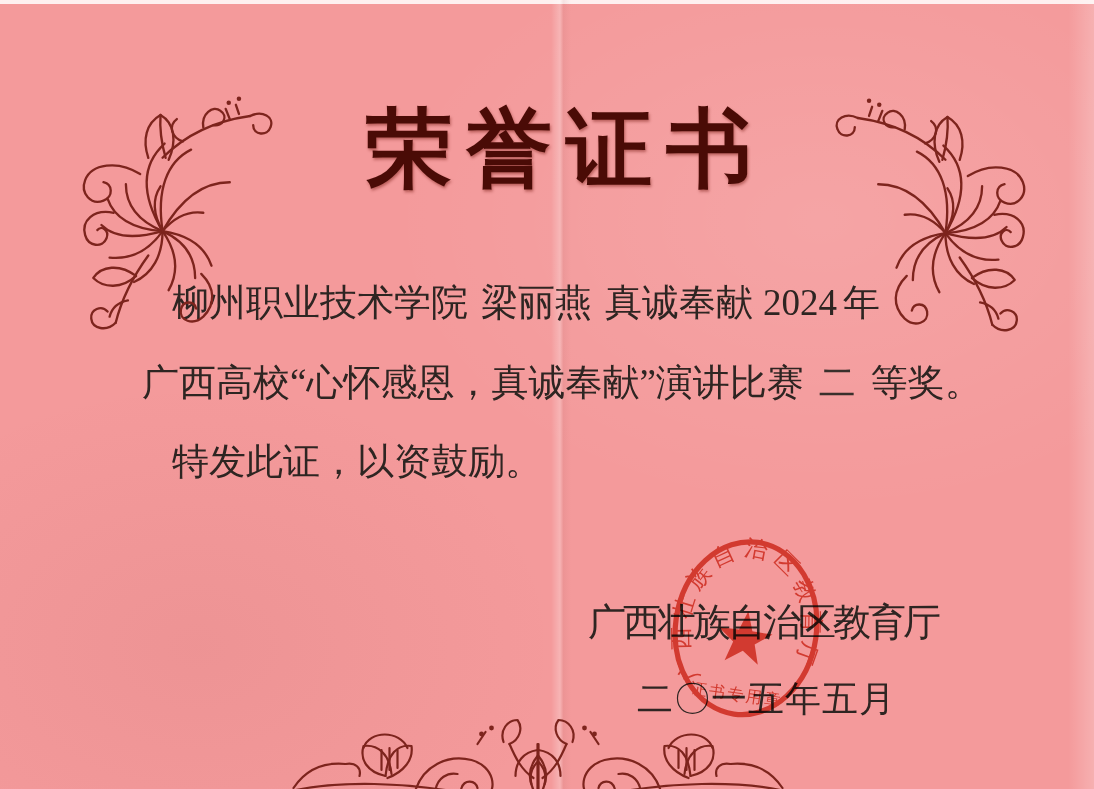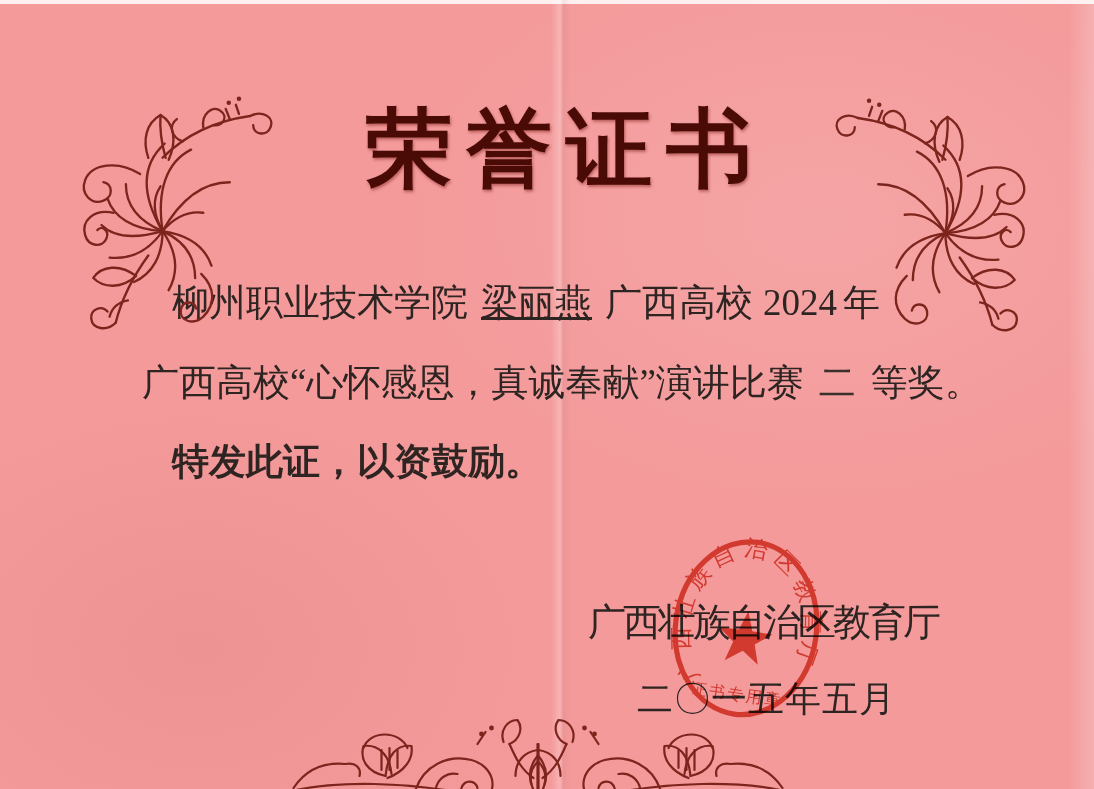--- a/index.html
+++ b/index.html
@@ -20,22 +20,22 @@
                rgba(170,95,95,0.10) 62%, rgba(255,255,255,0) 100%);}
   .title{
     position:absolute;top:92px;left:0;width:100%;margin:12px;
     text-align:center;font-size:86px;font-weight:700;line-height:1.05;
     letter-spacing:14px;padding-left:14px;box-sizing:border-box;
     color:#4a0b06;text-shadow:1px 2px 3px rgba(110,18,8,0.45);
   }
   .bodyline{position:absolute;margin:0;font-size:37px;line-height:1.15;color:#2e2522;white-space:nowrap;}
   .line1{left:172px;top:282px;}
   .line2{left:98px;top:362px;margin-left:44px;}
-  .line3{left:172px;top:441px;font-weight:bold;}
-  .recipient{margin:8px 13px;text-decoration:underline;}
+  .line3{left:172px;top:441px;}
+  .recipient{margin:8px 13px;}
   .year{margin:0 6px 0 10px;}
   .rank{margin:0 15px;color:#3a302c;}
   .issuer{position:absolute;left:588px;top:597px;margin:0;font-size:38px;letter-spacing:-3px;
           color:#2e2522;white-space:nowrap;z-index:3;}
   .date{position:absolute;left:637px;top:675px;margin:0;font-size:36px;letter-spacing:1px;
         color:#2e2522;white-space:nowrap;z-index:3;}
   .ornament{position:absolute;z-index:1;}
   .corner-tl{left:42px;top:60px;width:235px;height:275px;}
   .corner-tr{right:28px;top:62px;width:235px;height:275px;transform:scaleX(-1);}
   .bottom-band{left:283px;bottom:-3px;width:510px;height:78px;}
@@ -139,21 +139,21 @@
       <path d="M252 36 c-14 2 -22 12 -22 26"></path>
       <path d="M252 48 c-6 6 -8 14 -6 22"></path>
       <circle cx="196" cy="20" r="2.4" fill="#7d241d" stroke="none"></circle>
       <circle cx="206" cy="14" r="2.4" fill="#7d241d" stroke="none"></circle>
     </g>
     <use href="#bb-half" transform="translate(505,0) scale(-1,1)"></use>
   </svg>
 
   <h1 class="title">荣誉证书</h1>
 
-  <p class="bodyline line1"><span>柳州职业技术学院</span><span class="recipient">梁丽燕</span><span>广西高校</span><span class="year">2024</span><span>年</span></p>
+  <p class="bodyline line1"><span>柳州职业技术学院</span><span class="recipient">梁丽燕</span><span>真诚奉献</span><span class="year">2024</span><span>年</span></p>
 
   <p class="bodyline line2"><span>广西高校“心怀感恩，真诚奉献”演讲比赛</span><span class="rank">二</span><span>等奖。</span></p>
 
   <p class="bodyline line3">特发此证，以资鼓励。</p>
 
   <p class="issuer">广西壮族自治区教育厅</p>
   <p class="date">二〇一五年五月</p>
 
   <svg class="stamp" viewBox="0 0 180 210" aria-hidden="true">
     <defs>

